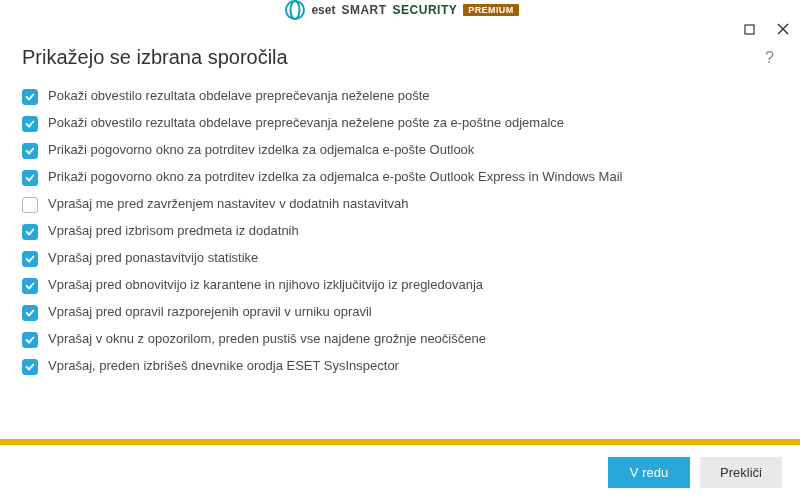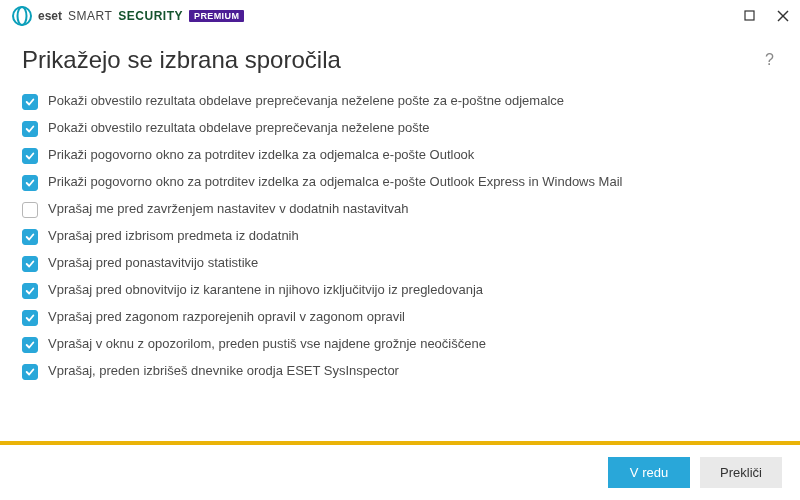--- a/index.html
+++ b/index.html
@@ -11,36 +11,37 @@
       overflow: hidden;
       display: flex;
       flex-direction: column;
     }
     .titlebar {
       height: 32px;
       display: flex;
       align-items: center;
       padding: 0 8px 0 12px;
       border-bottom: 1px solid transparent;
+      flex-direction: column;
     }
     .brand {
       display: flex;
       align-items: center;
       gap: 6px;
     }
     .brand-logo-svg { display: block; }
     .brand-text {
       font-size: 12px;
       color: #444;
       letter-spacing: 0.5px;
-      font-weight: 400;
+      font-weight: 700;
     }
     .brand-strong { font-weight: 600; color: #14532d; }
     .brand-badge {
-      background: #4c1d95;
+      background: #a16207;
       color: #fff;
       font-size: 9px;
       padding: 1px 5px;
       border-radius: 1px;
       letter-spacing: 0.4px;
       font-weight: 600;
     }
     .window-controls {
       margin-left: auto;
       display: flex;
@@ -55,21 +56,21 @@
       justify-content: center;
       cursor: pointer;
       color: #333;
     }
     .header {
       padding: 14px 22px 14px 22px;
       display: flex;
       align-items: center;
     }
     .header h1 {
-      font-size: 24px;
+      font-size: 20px;
       font-weight: 400;
       color: #333;
       text-align: center;
     }
     .help-icon {
       margin-left: auto;
       color: #888;
       font-size: 16px;
       cursor: pointer;
       padding: 0 4px;
@@ -114,21 +115,21 @@
       background: #fff;
       border: 1px solid #b7b7b7;
     }
     .cbx svg { display: block; }
     .opt-label {
       font-size: 13px;
       color: #4b4b4b;
       line-height: 1.3;
     }
     .footer {
-      border-top: 4px solid #eab308;
+      border-top: 6px solid #eab308;
       padding: 12px 18px;
       display: flex;
       justify-content: flex-end;
       gap: 10px;
       background: #fff;
     }
     .btn {
       min-width: 82px;
       padding: 8px 18px;
       font-size: 13px;
@@ -175,29 +176,29 @@
 </div>
 
 <div class="content-wrap">
   <div class="scroll-area" id="options-list">
       <div class="option-row">
         <div class="cbx checked">
           <svg width="10" height="10" viewBox="0 0 12 12">
             <path d="M2 6 L5 9 L10 3" fill="none" stroke="#fff" stroke-width="2.2" stroke-linecap="round" stroke-linejoin="round"></path>
           </svg>
         </div>
+        <span class="opt-label">Pokaži obvestilo rezultata obdelave preprečevanja neželene pošte</span>
+      </div>
+      <div class="option-row">
+        <div class="cbx checked">
+          <svg width="10" height="10" viewBox="0 0 12 12">
+            <path d="M2 6 L5 9 L10 3" fill="none" stroke="#fff" stroke-width="2.2" stroke-linecap="round" stroke-linejoin="round"></path>
+          </svg>
+        </div>
         <span class="opt-label">Pokaži obvestilo rezultata obdelave preprečevanja neželene pošte za e-poštne odjemalce</span>
-      </div>
-      <div class="option-row">
-        <div class="cbx checked">
-          <svg width="10" height="10" viewBox="0 0 12 12">
-            <path d="M2 6 L5 9 L10 3" fill="none" stroke="#fff" stroke-width="2.2" stroke-linecap="round" stroke-linejoin="round"></path>
-          </svg>
-        </div>
-        <span class="opt-label">Pokaži obvestilo rezultata obdelave preprečevanja neželene pošte</span>
       </div>
       <div class="option-row">
         <div class="cbx checked">
           <svg width="10" height="10" viewBox="0 0 12 12">
             <path d="M2 6 L5 9 L10 3" fill="none" stroke="#fff" stroke-width="2.2" stroke-linecap="round" stroke-linejoin="round"></path>
           </svg>
         </div>
         <span class="opt-label">Prikaži pogovorno okno za potrditev izdelka za odjemalca e-pošte Outlook</span>
       </div>
       <div class="option-row">
@@ -235,21 +236,21 @@
           </svg>
         </div>
         <span class="opt-label">Vprašaj pred obnovitvijo iz karantene in njihovo izključitvijo iz pregledovanja</span>
       </div>
       <div class="option-row">
         <div class="cbx checked">
           <svg width="10" height="10" viewBox="0 0 12 12">
             <path d="M2 6 L5 9 L10 3" fill="none" stroke="#fff" stroke-width="2.2" stroke-linecap="round" stroke-linejoin="round"></path>
           </svg>
         </div>
-        <span class="opt-label">Vprašaj pred zagonom razporejenih opravil v zagonom opravil</span>
+        <span class="opt-label">Vprašaj pred opravil razporejenih opravil v urniku opravil</span>
       </div>
       <div class="option-row">
         <div class="cbx checked">
           <svg width="10" height="10" viewBox="0 0 12 12">
             <path d="M2 6 L5 9 L10 3" fill="none" stroke="#fff" stroke-width="2.2" stroke-linecap="round" stroke-linejoin="round"></path>
           </svg>
         </div>
         <span class="opt-label">Vprašaj v oknu z opozorilom, preden pustiš vse najdene grožnje neočiščene</span>
       </div>
       <div class="option-row">

